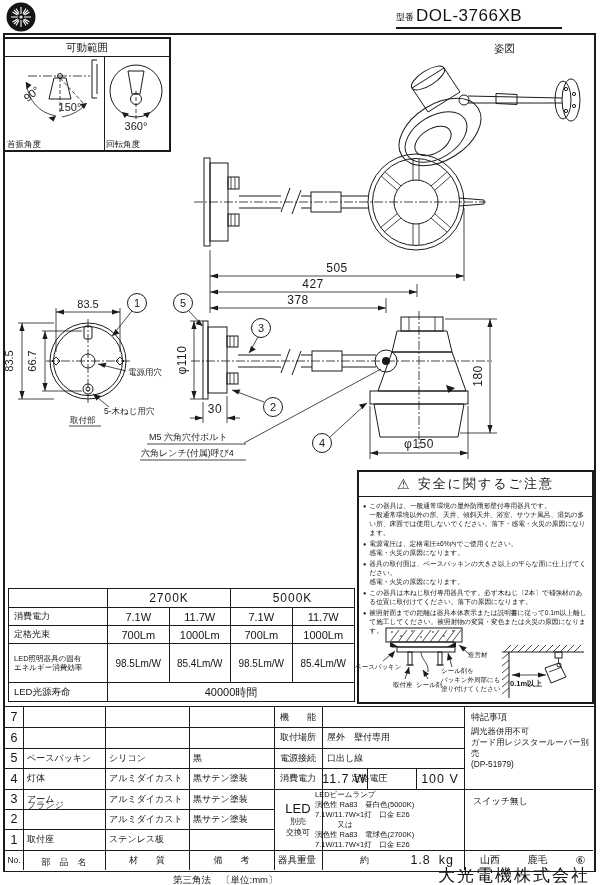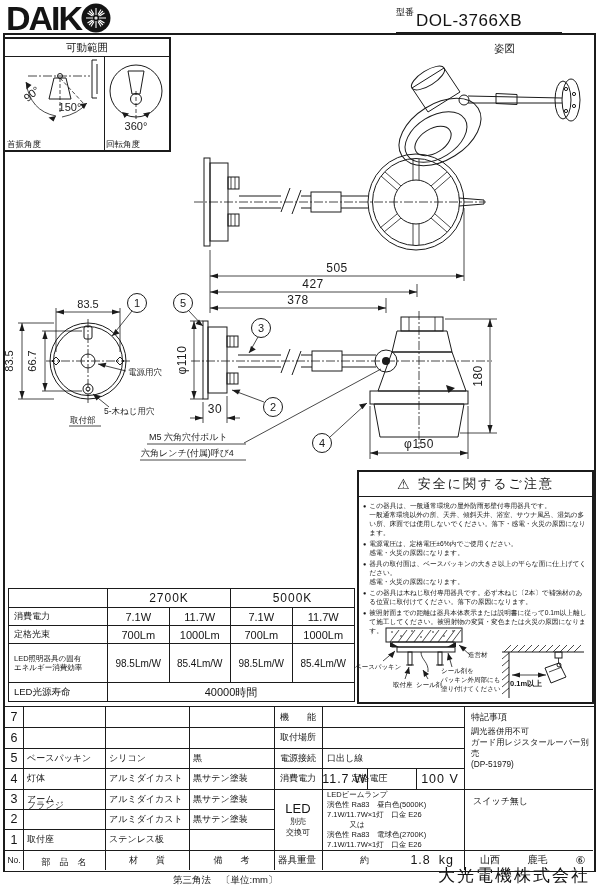--- a/index.html
+++ b/index.html
@@ -24,21 +24,21 @@
   .frame{border:2px solid #1b1b1b}
   .box{border:2px solid #1b1b1b}
   .hl,.vl{position:absolute;background:#1b1b1b}
   .hl{height:1px}.vl{width:1px}
   
   .logo{display:flex;align-items:center}
   .logo-text{font-size:34px;font-weight:bold;letter-spacing:-2px;line-height:1}
   .titlebox{display:flex;align-items:center;justify-content:center;
             font-size:14px;letter-spacing:4px;border:2px solid #1b1b1b}
   .model{display:flex;align-items:flex-end;border-bottom:2px solid #1b1b1b;padding-bottom:1px}
-  .model .ml{font-size:9px;margin-right:2px;padding-bottom:12px}
+  .model .ml{font-size:9px;margin-right:2px;padding-bottom:2px}
   .model .mn{font-size:17px;letter-spacing:.5px}
   
   .mv-title{display:flex;align-items:center;justify-content:center;font-size:10.5px;
             border-bottom:1.5px solid #1b1b1b;height:17px}
   .mv-lab{font-size:8.5px}
   
   .safety{border:2px solid #1b1b1b}
   .saf-title{display:flex;align-items:center;justify-content:center;gap:6px;
              height:24px;border-bottom:1.5px solid #1b1b1b;font-size:13px;letter-spacing:2px}
   .warn{font-size:14px;line-height:1}
@@ -285,21 +285,20 @@
         <circle cx="559" cy="665" r="2"></circle>
       <polygon points="545,668 559,663 566,677 551,683"></polygon>
       <path class="thin" d="M549 672 L562 667"></path>
       <path class="thin" d="M512 675 H546"></path>
       <path class="fil" d="M512 675 l8 -2.6 v5.2 z"></path>
         <path class="fil" d="M546 675 l-8 -2.6 v5.2 z"></path>
     </g>
   </svg>
 
   <div class="abs logo" style="left:6px;top:1px">
-    <span class="logo-text">DAIK</span>
     <svg width="32" height="32" style="margin-left:-1px">
       <circle cx="16" cy="16" r="14.5" fill="#141414"></circle>
       <g stroke="#ffffff" stroke-width="1.1">
         <path d="M16 6 V13 M16 19 V26 M6 16 H13 M19 16 H26 M9 9 L13.5 13.5 M18.5 18.5 L23 23 M23 9 L18.5 13.5 M13.5 18.5 L9 23 M16 16 m-1 0 a1 1 0 1 0 2 0 a1 1 0 1 0 -2 0"></path>
         <path d="M11 7.5 L14 12.5 M21 7.5 L18 12.5 M24.5 11 L19.5 14 M24.5 21 L19.5 18 M21 24.5 L18 19.5 M11 24.5 L14 19.5 M7.5 21 L12.5 18 M7.5 11 L12.5 14"></path>
       </g>
     </svg>
   </div>
   <div class="abs model" style="left:396px;top:6px;width:166px">
     <span class="ml">型番</span>
@@ -421,33 +420,34 @@
     <div class="cell" style="left:22px;top:122px;width:78px;height:21px">取付座</div>
     <div class="cell" style="left:104px;top:122px;width:80px;height:21px">ステンレス板</div>
 
     <div class="cell cen" style="left:0;top:143px;width:18px;height:20px;font-size:8.5px">No.</div>
     <div class="cell cen" style="left:18px;top:143px;width:82px;height:24px">部　品　名</div>
     <div class="cell cen" style="left:100px;top:143px;width:84px;height:20px">材　　質</div>
     <div class="cell cen" style="left:184px;top:143px;width:85px;height:20px">備　　考</div>
 
     <div class="cell cen" style="left:269px;top:0;width:48px;height:20px">機　　能</div>
     <div class="cell cen" style="left:269px;top:20px;width:48px;height:21px">取付場所</div>
+    <div class="cell" style="left:322px;top:20px;width:137px;height:21px">屋外　壁付専用</div>
     <div class="cell cen" style="left:269px;top:41px;width:48px;height:20px">電源接続</div>
     <div class="cell" style="left:322px;top:41px;width:137px;height:20px">口出し線</div>
     <div class="cell cen" style="left:269px;top:61px;width:48px;height:21px">消費電力</div>
     <div class="cell cen big" style="left:317px;top:61px;width:45px;height:21px">11.7  W</div>
     <div class="cell cen" style="left:340px;top:61px;width:49px;height:21px">定格電圧</div>
     <div class="cell cen big" style="left:411px;top:61px;width:48px;height:21px">100  V</div>
 
     <div class="cell" style="left:269px;top:82px;width:48px;height:61px;flex-direction:column;justify-content:center">
       <span style="font-size:13px">LED</span>
       <span style="font-size:8px">別売</span>
       <span style="font-size:8px">交換可</span>
     </div>
-    <div class="cell pre" style="left:322px;top:82px;width:137px;height:61px;font-size:7.5px;line-height:10px">LEDビームランプ
+    <div class="cell pre" style="left:310px;top:82px;width:137px;height:61px;font-size:7.5px;line-height:10px">LEDビームランプ
 演色性 Ra83　昼白色(5000K)
 7.1W/11.7W×1灯　口金 E26
 　　　又は
 演色性 Ra83　電球色(2700K)
 7.1W/11.7W×1灯　口金 E26</div>
 
     <div class="cell" style="left:273px;top:143px;width:44px;height:20px;font-size:9.5px">器具重量</div>
     <div class="cell" style="left:317px;top:143px;width:142px;height:20px;padding:0 10px 0 38px">
       <span>約</span>
       <span class="big" style="margin-left:auto">1.8</span>

